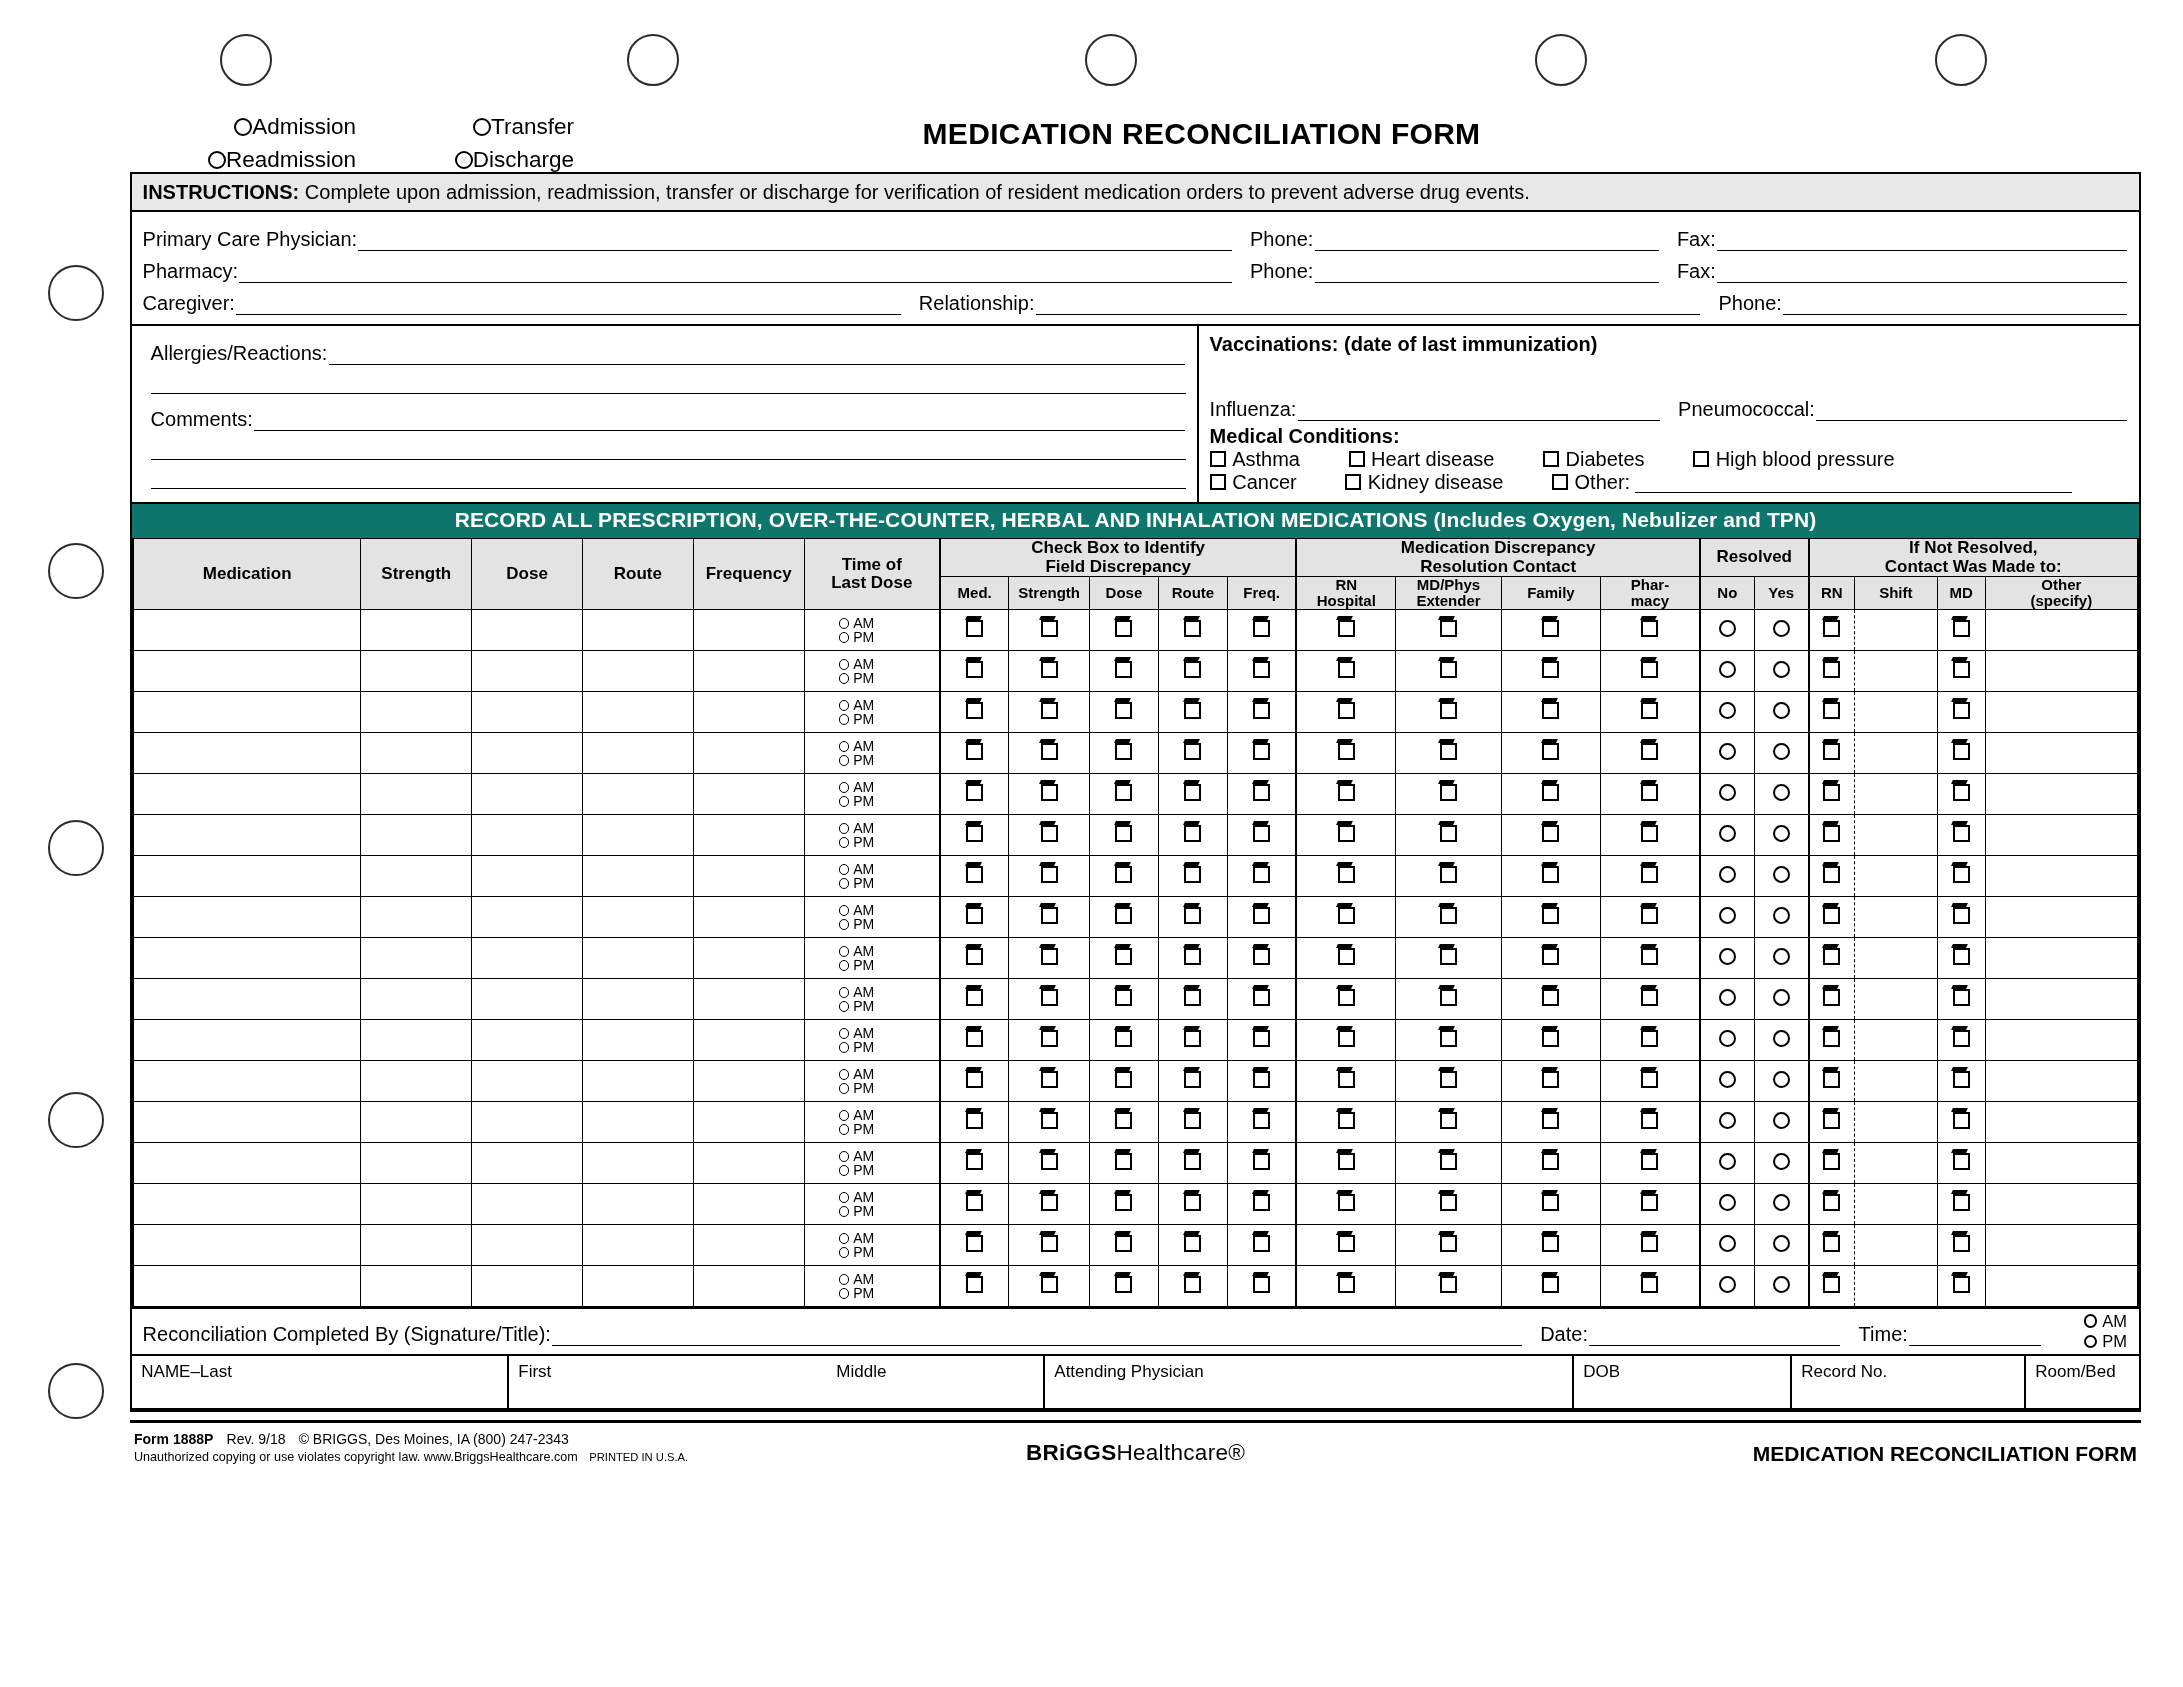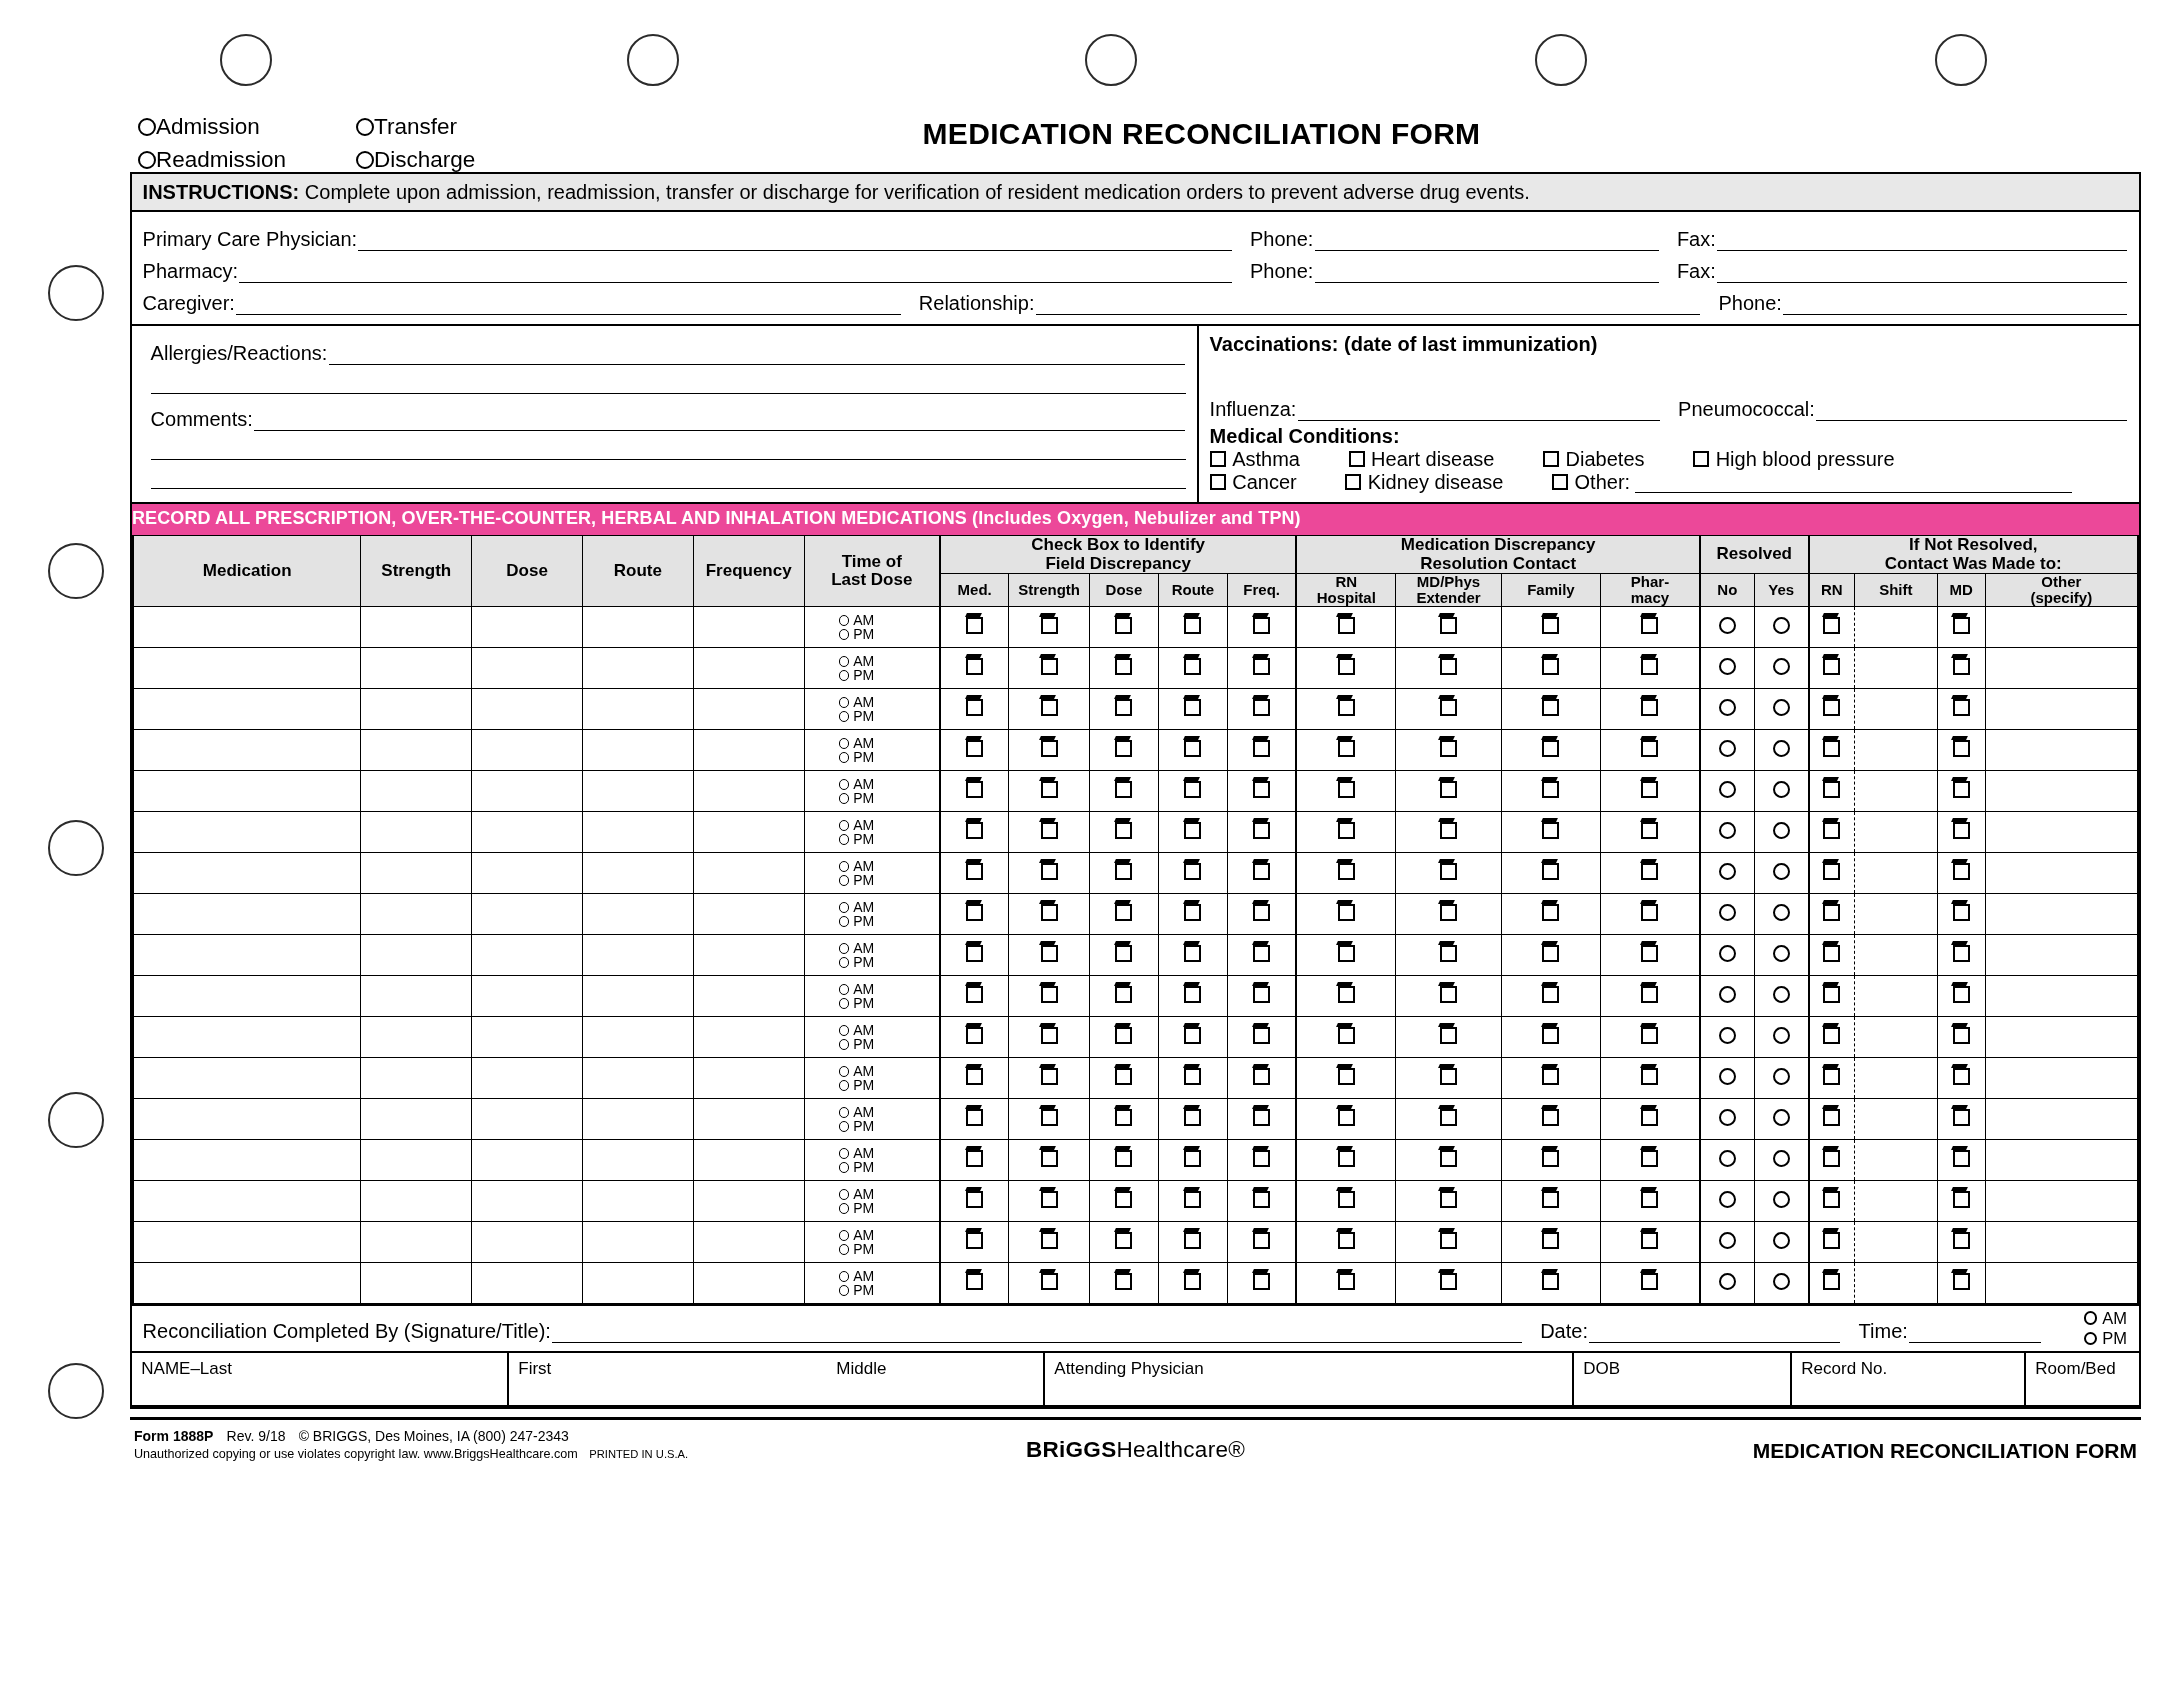--- a/index.html
+++ b/index.html
@@ -49,20 +49,21 @@
     top: 4px;
     display: grid;
     grid-template-columns: 218px 218px;
     grid-template-rows: 33px 33px;
     font-size: 22.5px;
   }
   .radio-item {
     display: flex;
     align-items: center;
     gap: 0;
+    justify-content: flex-end;
   }
   .oval {
     display: inline-block;
     width: 18px;
     height: 18px;
     border: 2px solid #000;
     border-radius: 50%;
     box-sizing: border-box;
     flex: none;
   }
@@ -170,24 +171,24 @@
   .cond .growline {
     border-bottom: 1.3px solid #000;
     width: 437px;
     height: 21px;
     margin-left: 5.3px;
   }
   .vrow { display: flex; align-items: flex-end; height: 30px; margin-top: 35px; }
 
   
   .banner {
-    background: #ec4899;
+    background: #0f766e;
     color: #fff;
-    text-align: left;
-    font-size: 18px;
+    text-align: center;
+    font-size: 21px;
     font-weight: bold;
     padding: 4.6px 0 6px 0;
     letter-spacing: 0.1px;
   }
 
   
   table.grid {
     width: 100%;
     border-collapse: collapse;
     table-layout: fixed;

